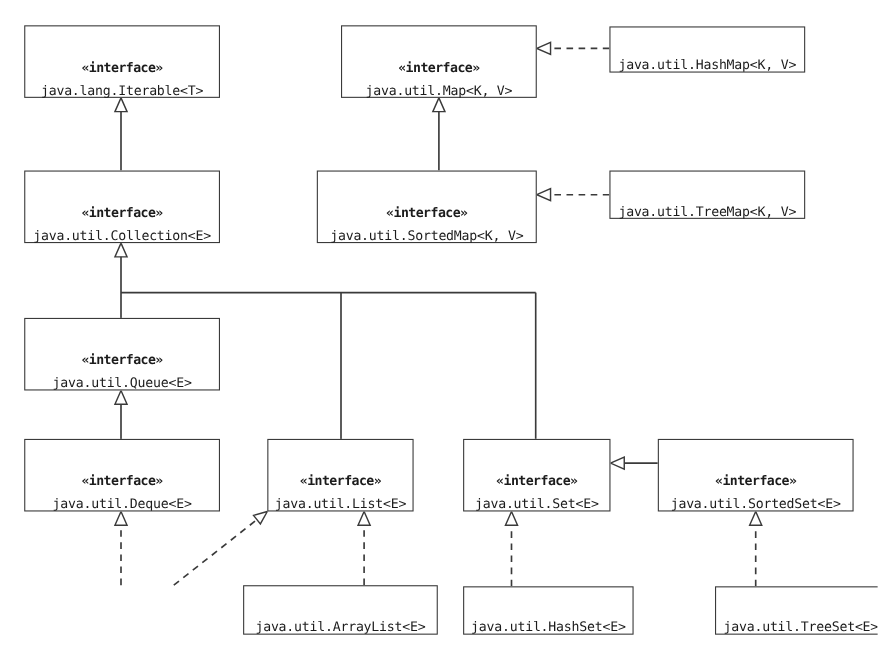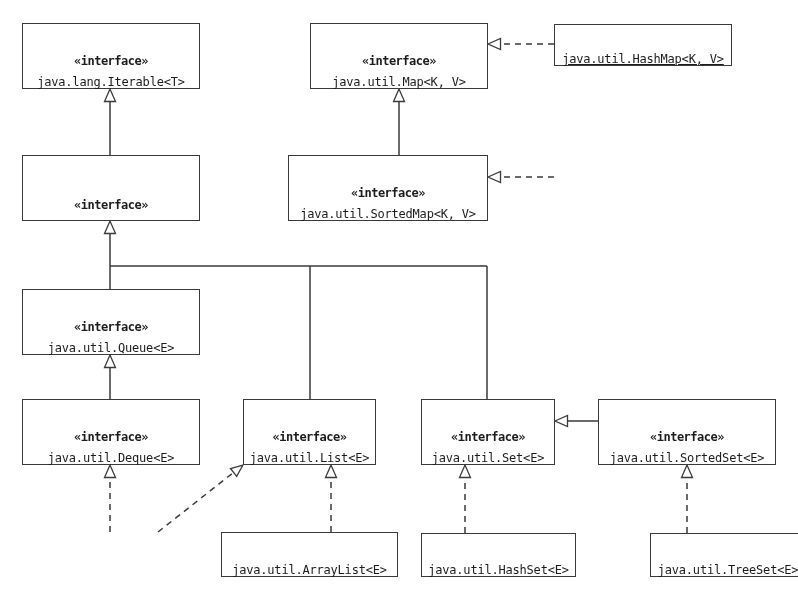--- a/index.html
+++ b/index.html
@@ -130,33 +130,37 @@
   <div class="node" style="left:22px; top:23px; width:178px; height:66px;">
     <span class="stereotype">«interface»</span>
     <span class="cls-name">java.lang.Iterable&lt;T&gt;</span>
   </div>
 
   <div class="node" style="left:310px; top:23px; width:178px; height:66px;">
     <span class="stereotype">«interface»</span>
     <span class="cls-name">java.util.Map&lt;K, V&gt;</span>
   </div>
 
-  <div class="node" style="left:554px; top:24px; width:178px; height:42px;text-decoration:underline;">
+  <div class="node" style="left:554px; top:24px; width:178px; height:42px;">
     <span class="cls-name">java.util.HashMap&lt;K, V&gt;</span>
   </div>
 
   <div class="node" style="left:22px; top:155px; width:178px; height:66px;">
     <span class="stereotype">«interface»</span>
+    <span class="cls-name">java.util.Collection&lt;E&gt;</span>
   </div>
 
   <div class="node" style="left:288px; top:155px; width:200px; height:66px;">
     <span class="stereotype">«interface»</span>
     <span class="cls-name">java.util.SortedMap&lt;K, V&gt;</span>
   </div>
 
+  <div class="node" style="left:554px; top:155px; width:178px; height:44px;">
+    <span class="cls-name">java.util.TreeMap&lt;K, V&gt;</span>
+  </div>
 
   <div class="node" style="left:22px; top:289px; width:178px; height:66px;">
     <span class="stereotype">«interface»</span>
     <span class="cls-name">java.util.Queue&lt;E&gt;</span>
   </div>
 
   <div class="node" style="left:22px; top:399px; width:178px; height:66px;">
     <span class="stereotype">«interface»</span>
     <span class="cls-name">java.util.Deque&lt;E&gt;</span>
   </div>

